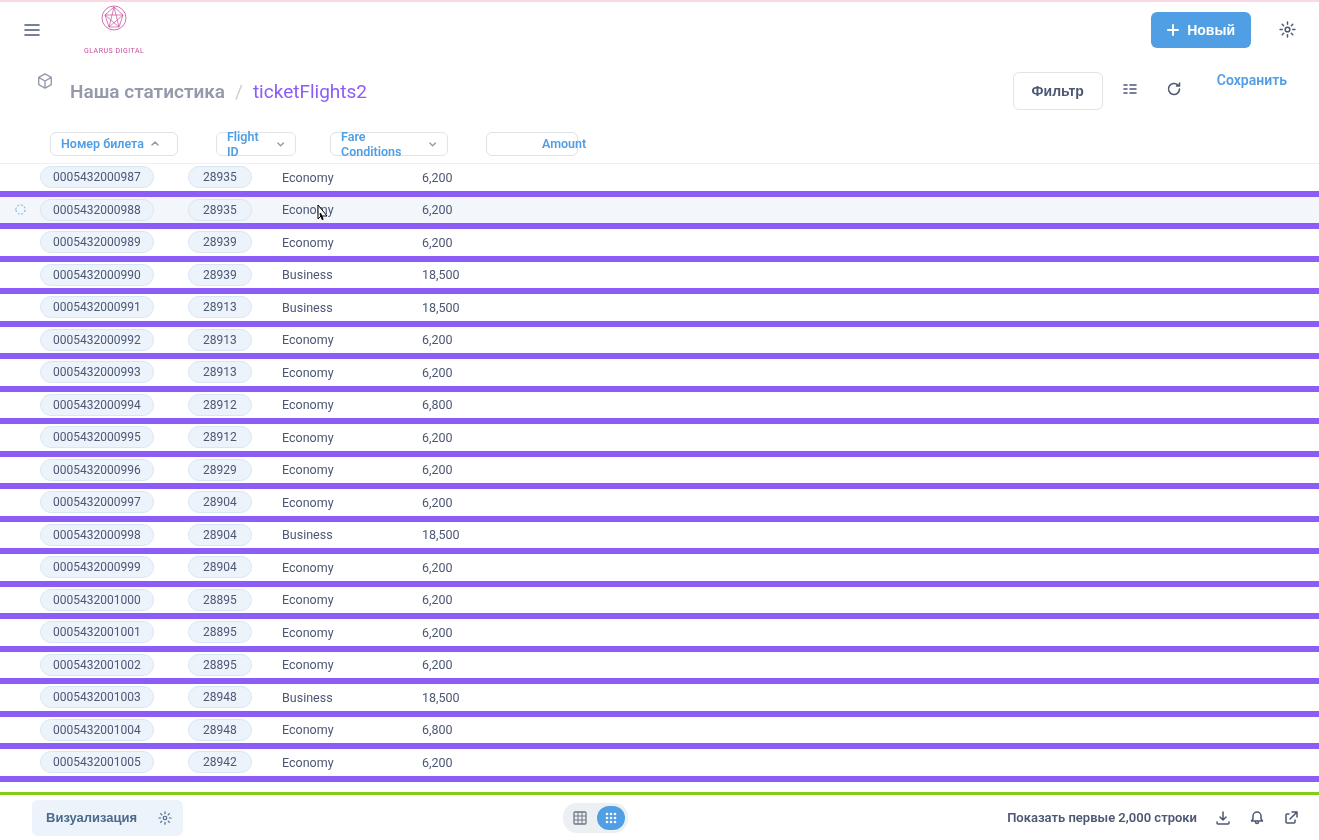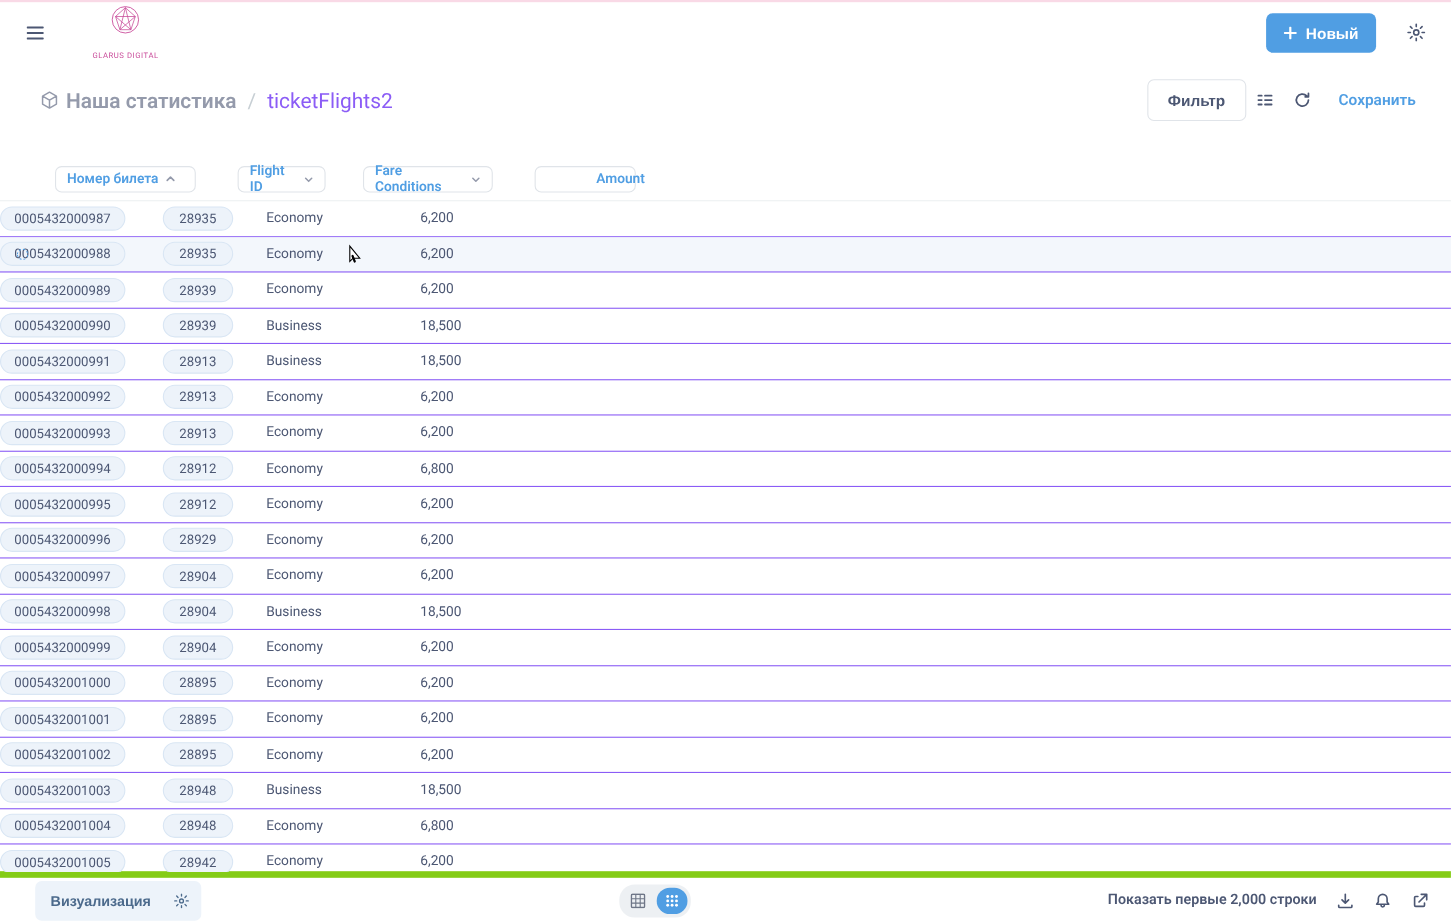--- a/index.html
+++ b/index.html
@@ -14,64 +14,64 @@
 .logo-text { font-size: 7px; color: #c94b9a; letter-spacing: 0.5px; margin-top: 16px; }
 .topbar-spacer { flex: 1; }
 .search-wrap { position: relative; width: 360px; }
 .search-input { width: 100%; height: 36px; border: none; border-radius: 6px; background: #F9FBFC; padding: 0 14px 0 38px; font-size: 13px; color: #4C5773; outline: none; }
 .search-input::placeholder { color: #949AAB; }
 .search-icon { position: absolute; left: 12px; top: 50%; transform: translateY(-50%); color: #949AAB; }
 .new-btn { height: 36px; background: #509EE3; color: #fff; border: none; border-radius: 6px; padding: 0 16px; font-size: 14px; font-weight: 600; display: flex; align-items: center; gap: 8px; cursor: pointer; }
 .gear-btn { width: 32px; height: 32px; display: flex; align-items: center; justify-content: center; cursor: pointer; color: #4C5773; margin-left: 8px; }
 
 
-.header-row { display: flex; align-items: center; padding: 14px 32px 14px 36px; }
+.header-row { display: flex; padding: 14px 32px 14px 36px; gap: 10px; }
 .header-icon { color: #949AAB; margin-right: 6px; }
 .breadcrumb { display: flex; align-items: center; gap: 10px; font-size: 19px; }
 .bc-parent { color: #949AAB; font-weight: 600; }
 .bc-sep { color: #C7CFD4; }
 .bc-current { color: #8b5cf6; font-weight: 400; }
 .header-spacer { flex: 1; }
 .btn-outline { height: 38px; background: #fff; border: 1px solid #E0E4E9; border-radius: 6px; padding: 0 18px; font-size: 14px; font-weight: 600; color: #4C5773; cursor: pointer; }
 .icon-btn { width: 34px; height: 34px; display: flex; align-items: center; justify-content: center; cursor: pointer; color: #4C5773; }
 .save-link { color: #509EE3; font-weight: 600; font-size: 14px; cursor: pointer; margin-left: 16px; }
 
 
-.table-header { display: flex; align-items: center; height: 40px; padding-left: 40px; gap: 10px; border-bottom: 1px solid #EDF0F2; background: #fff; position: relative; z-index: 2; margin-top: 19px; }
+.table-header { display: flex; align-items: center; height: 40px; padding-left: 40px; gap: 10px; border-bottom: 1px solid #EDF0F2; background: #fff; position: relative; z-index: 2; }
 .col-pill { display: flex; align-items: center; gap: 6px; height: 24px; padding: 0 10px; border: 1px solid #E0E4E9; border-radius: 6px; background: #fff; color: #509EE3; font-size: 12.5px; font-weight: 600; cursor: pointer; }
 .col-pill.sortable { color: #509EE3; }
 .col-pill .chev { color: #949AAB; }
 .col-ticket { width: 128px; }
 .col-flight { width: 80px; justify-content: center; }
 .col-fare { width: 118px; }
 .col-amount { width: 92px; gap: 45px; }
 .th-spacer-1 { width: 0px; }
 .th-spacer-2 { width: 18px; }
 .th-spacer-3 { width: 14px; }
 
 
 .table-body { flex: 1; overflow-y: scroll; position: relative; }
 .table-body::-webkit-scrollbar { width: 16px; }
 .table-body::-webkit-scrollbar-track { background: #F4F5F6; }
 .table-body::-webkit-scrollbar-thumb { background: #C1C7CD; border-radius: 2px; border: 4px solid #F4F5F6; }
-.row { display: flex; align-items: center; height: 32.5px; border-bottom: 1px solid #8b5cf6; position: relative; }
+.row { display: flex; align-items: center; height: 32.5px; padding-left: 40px; border-bottom: 6px solid #8b5cf6; position: relative; }
 .row:hover, .row.hovered { background: #F3F7FC; }
 .row.hovered .row-expand { display: flex; }
 .row-expand { display: none; position: absolute; left: 10px; width: 20px; height: 20px; align-items: center; justify-content: center; color: #509EE3; border-radius: 4px; cursor: pointer; }
 .cell { font-size: 12.5px; color: #4C5773; }
 .pill { display: inline-flex; align-items: center; justify-content: center; height: 22px; padding: 0 12px; border-radius: 11px; background: #EDF3FA; border: 1px solid #D9E6F4; color: #4C5773; font-size: 12px; }
 .c-ticket { width: 148px; }
 .c-flight { width: 94px; }
 .c-flight .pill { padding: 0 14px; }
 .c-fare { width: 140px; }
 .c-amount { width: 90px; }
 .cursor-fake { position: absolute; pointer-events: none; }
 
 
-.footer { display: flex; align-items: center; height: 48px; padding: 0 20px 0 32px; border-top: 6px solid #84cc16; background: #fff; }
+.footer { display: flex; align-items: center; height: 48px; padding: 0 20px 0 32px; border-top: 3px solid #84cc16; background: #fff; }
 .viz-group { display: flex; align-items: center; gap: 4px; background: #EDF3FA; padding: 4px; border-radius: 6px; }
 .viz-btn { height: 28px; padding: 0 10px; border: none; background: transparent; color: #4C6A8C; font-size: 13px; font-weight: 600; cursor: pointer; border-radius: 4px; }
 .viz-gear { width: 28px; height: 28px; display: flex; align-items: center; justify-content: center; cursor: pointer; color: #4C6A8C; border-radius: 4px; }
 .footer-center { flex: 1; display: flex; justify-content: center; }
 .view-toggle { display: flex; background: #EDF0F3; border-radius: 14px; padding: 3px; gap: 3px; }
 .vt-btn { width: 28px; height: 24px; display: flex; align-items: center; justify-content: center; border-radius: 12px; cursor: pointer; color: #6E7687; }
 .vt-btn.active { background: #509EE3; color: #fff; }
 .footer-right { display: flex; align-items: flex-start; gap: 18px; }
 .rows-text { font-size: 13px; font-weight: 600; color: #4C5773; }
 .footer-icon { color: #4C5773; cursor: pointer; }

